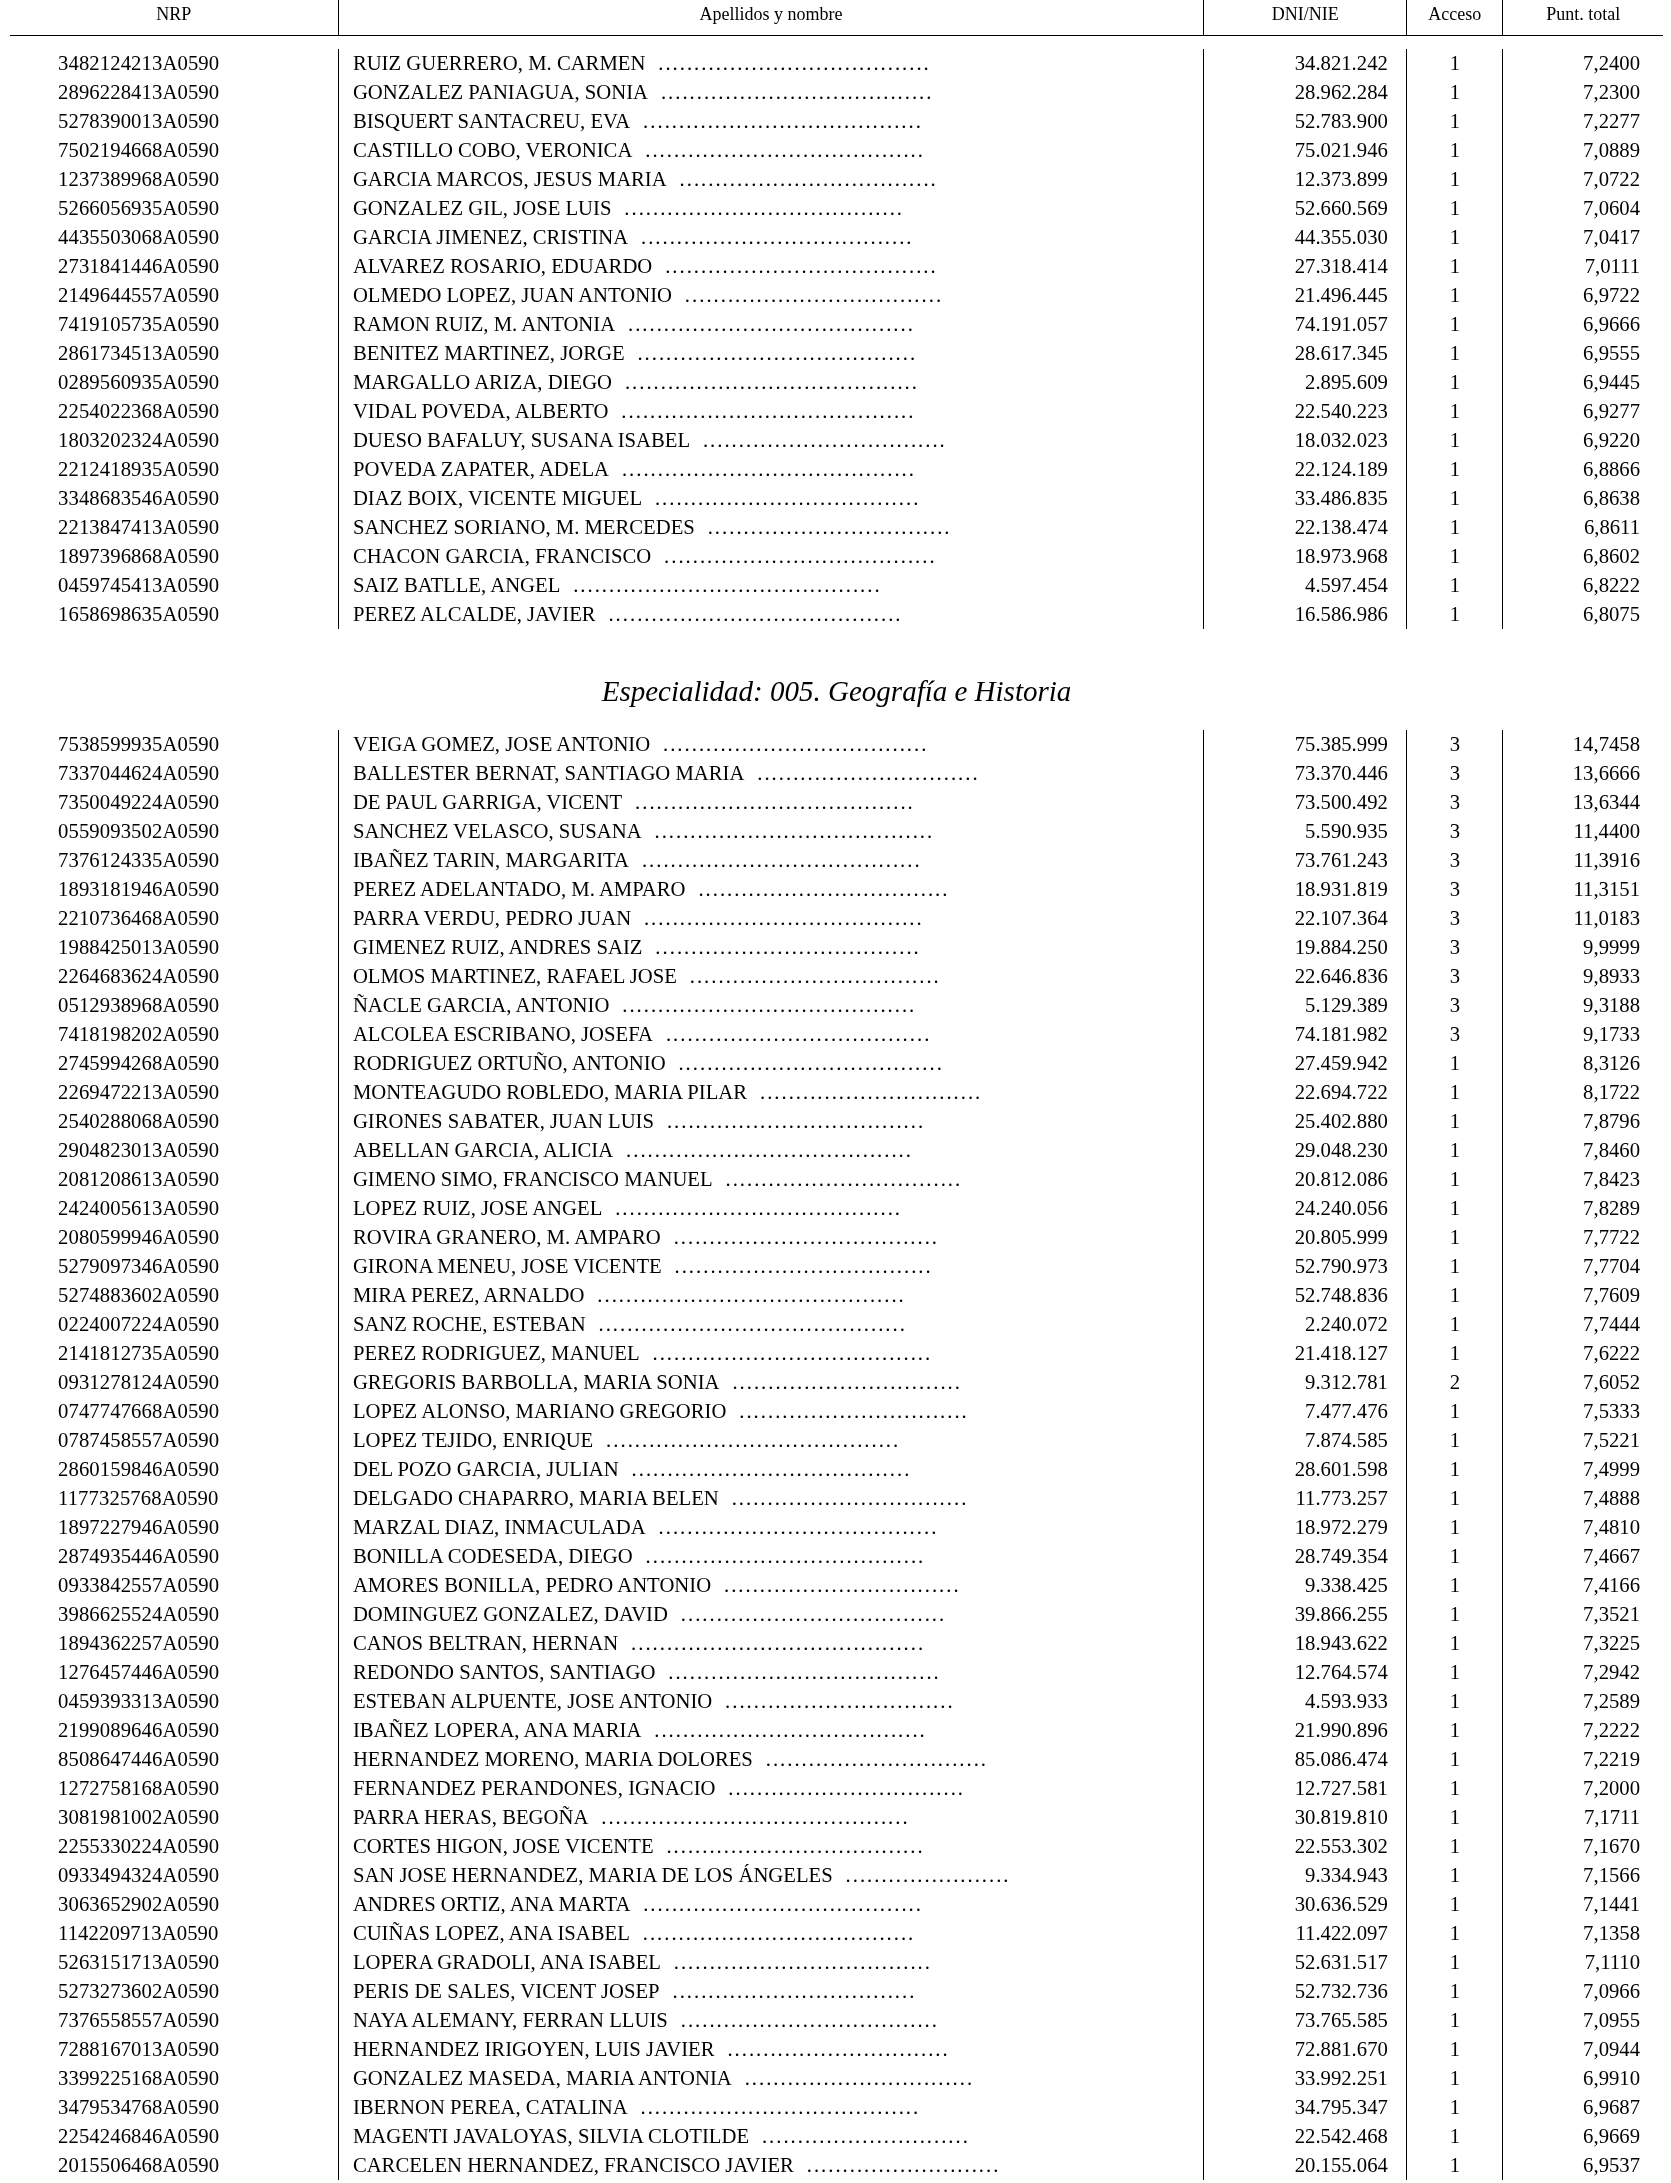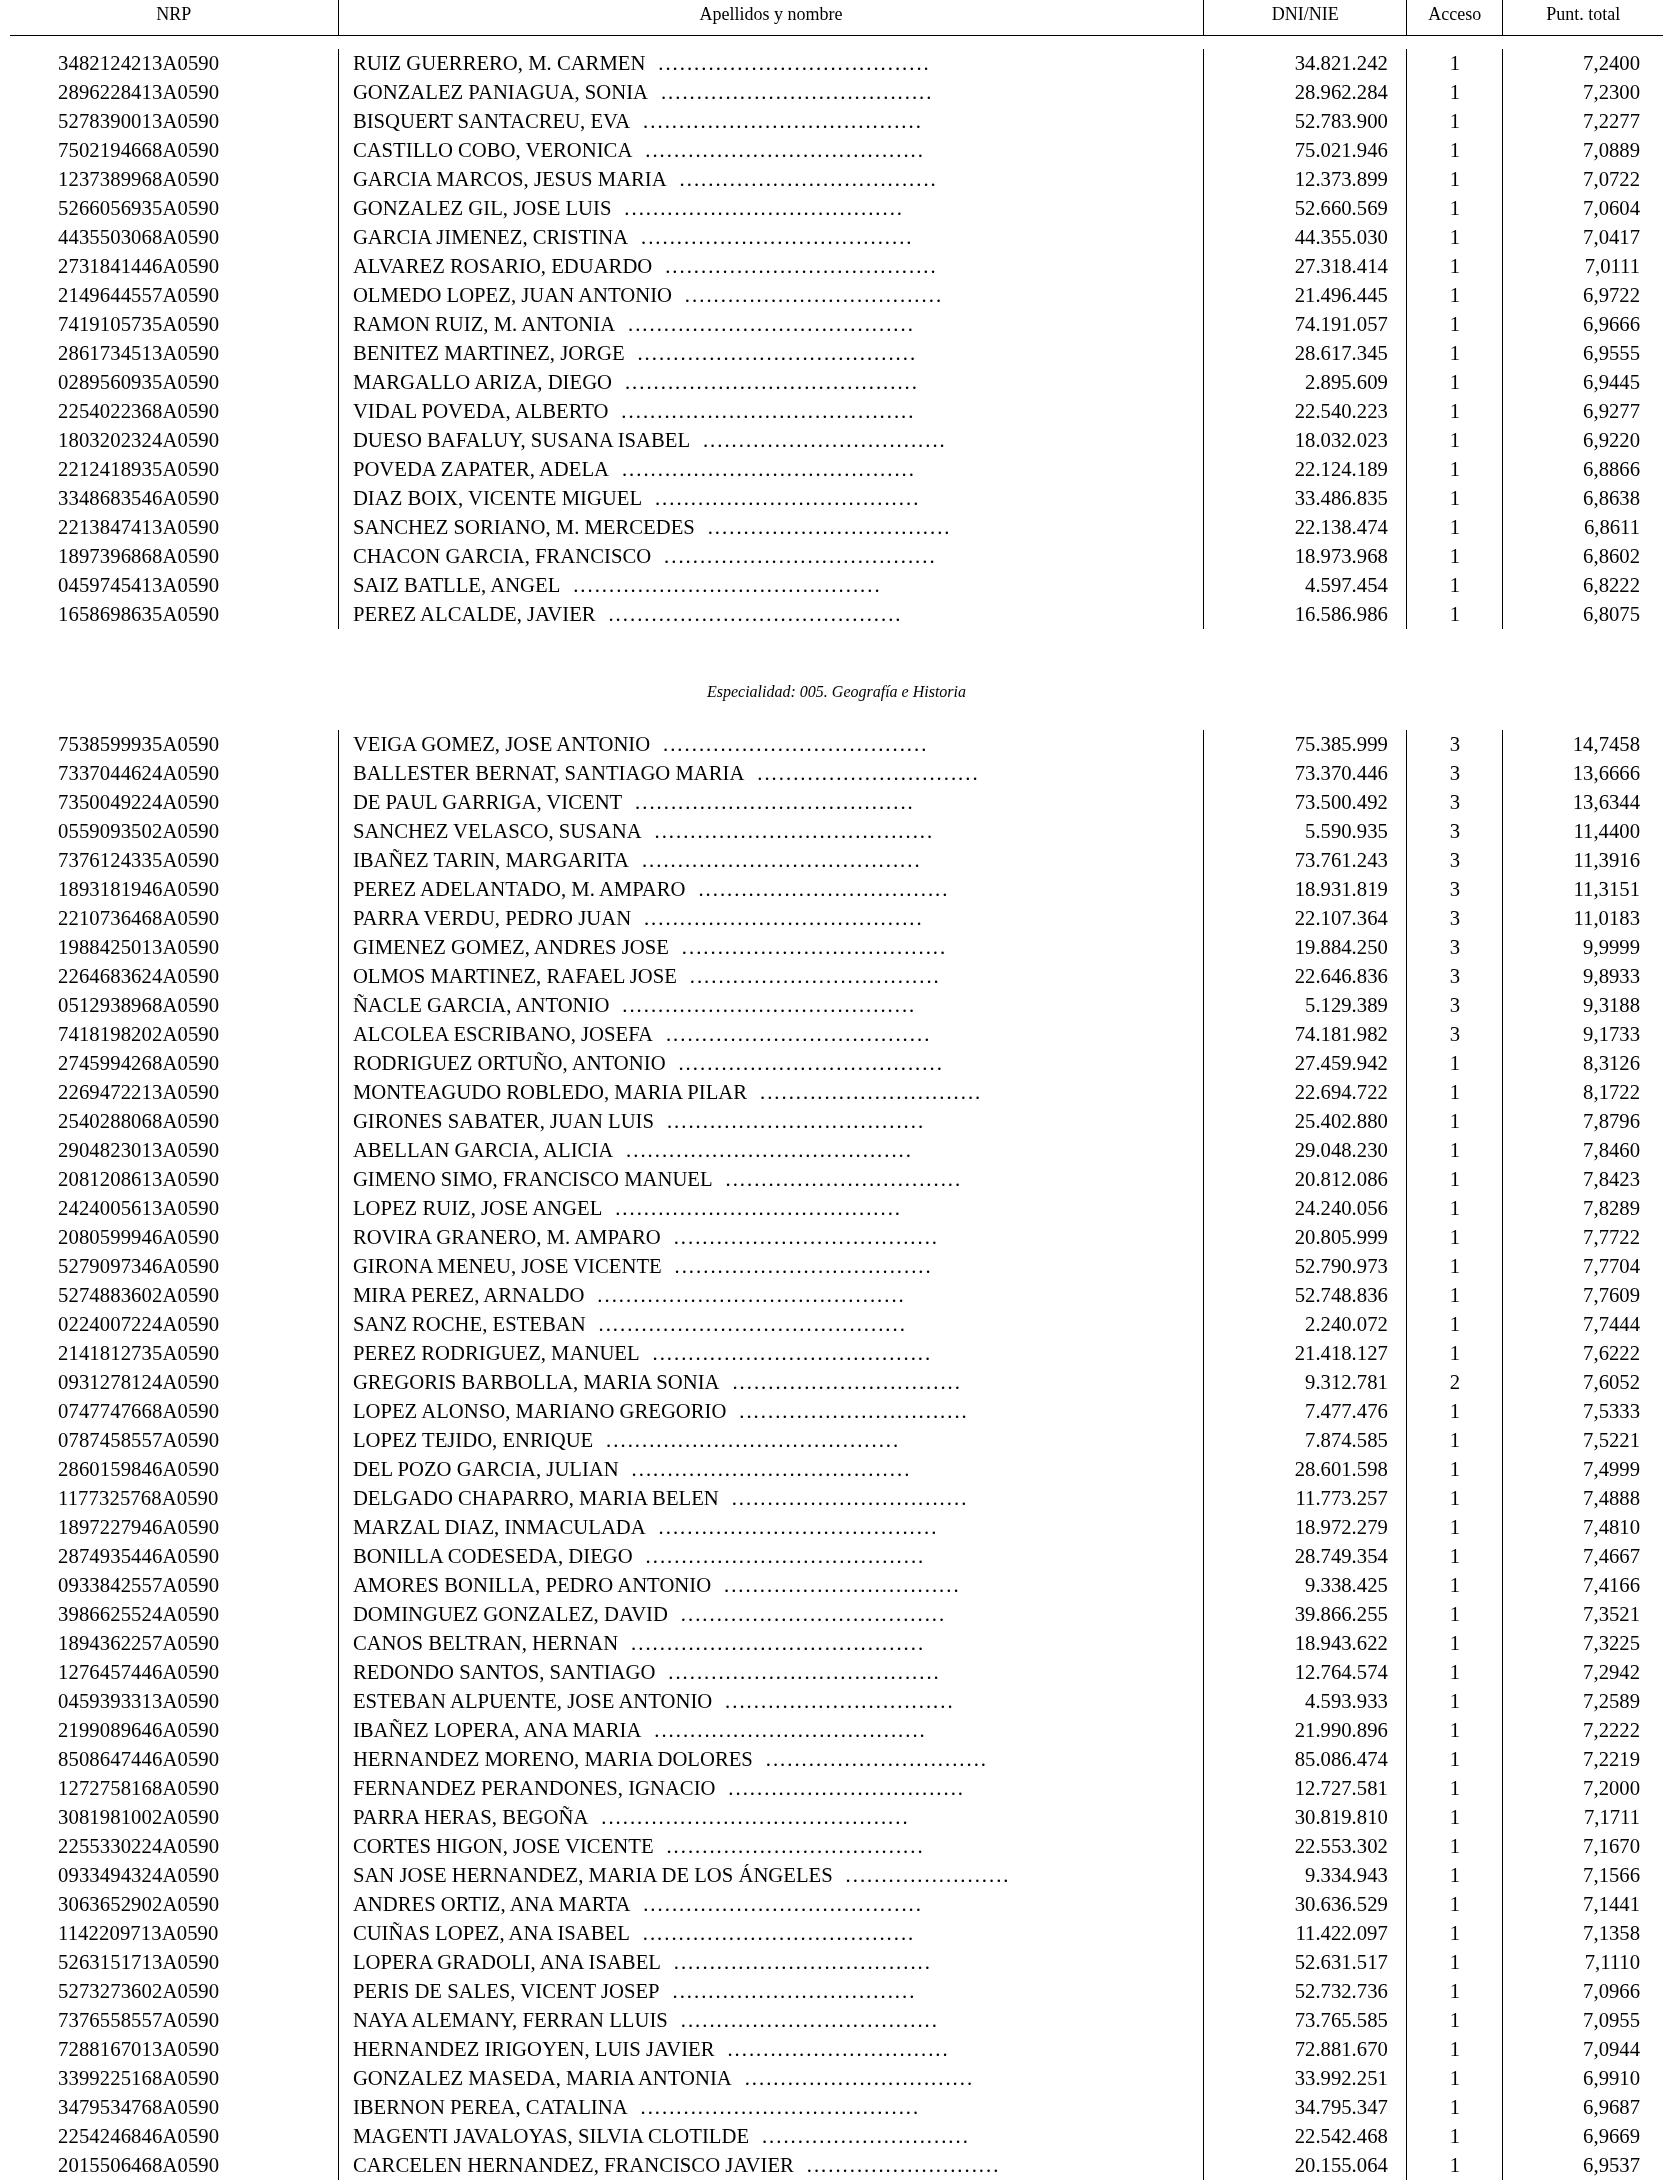--- a/index.html
+++ b/index.html
@@ -83,21 +83,21 @@
   td.punt {
     text-align: right;
     padding-right: 23px;
   }
   tr.spacer td { height: 13px; line-height: 13px; font-size: 0; }
   tr.spacer-big td { height: 26px; line-height: 26px; font-size: 0; }
 
   tr.section td {
     text-align: center;
     font-style: italic;
-    font-size: 16px;
+    font-size: 29px;
     padding: 21.4px 0 24px 0;
     border: none !important;
   }
 </style>
 </head>
 <body>
 
 <div class="page">
   <table class="listing">
     <colgroup>
@@ -310,21 +310,21 @@
         </tr>
         <tr>
           <td class="nrp">2210736468A0590</td>
           <td class="name"><span class="nm">PARRA VERDU, PEDRO JUAN</span><span class="dots"> .......................................</span></td>
           <td class="dni">22.107.364</td>
           <td class="acceso">3</td>
           <td class="punt">11,0183</td>
         </tr>
         <tr>
           <td class="nrp">1988425013A0590</td>
-          <td class="name"><span class="nm">GIMENEZ GOMEZ, ANDRES JOSE</span><span class="dots"> .....................................</span></td>
+          <td class="name"><span class="nm">GIMENEZ RUIZ, ANDRES SAIZ</span><span class="dots"> .....................................</span></td>
           <td class="dni">19.884.250</td>
           <td class="acceso">3</td>
           <td class="punt">9,9999</td>
         </tr>
         <tr>
           <td class="nrp">2264683624A0590</td>
           <td class="name"><span class="nm">OLMOS MARTINEZ, RAFAEL JOSE</span><span class="dots"> ...................................</span></td>
           <td class="dni">22.646.836</td>
           <td class="acceso">3</td>
           <td class="punt">9,8933</td>

